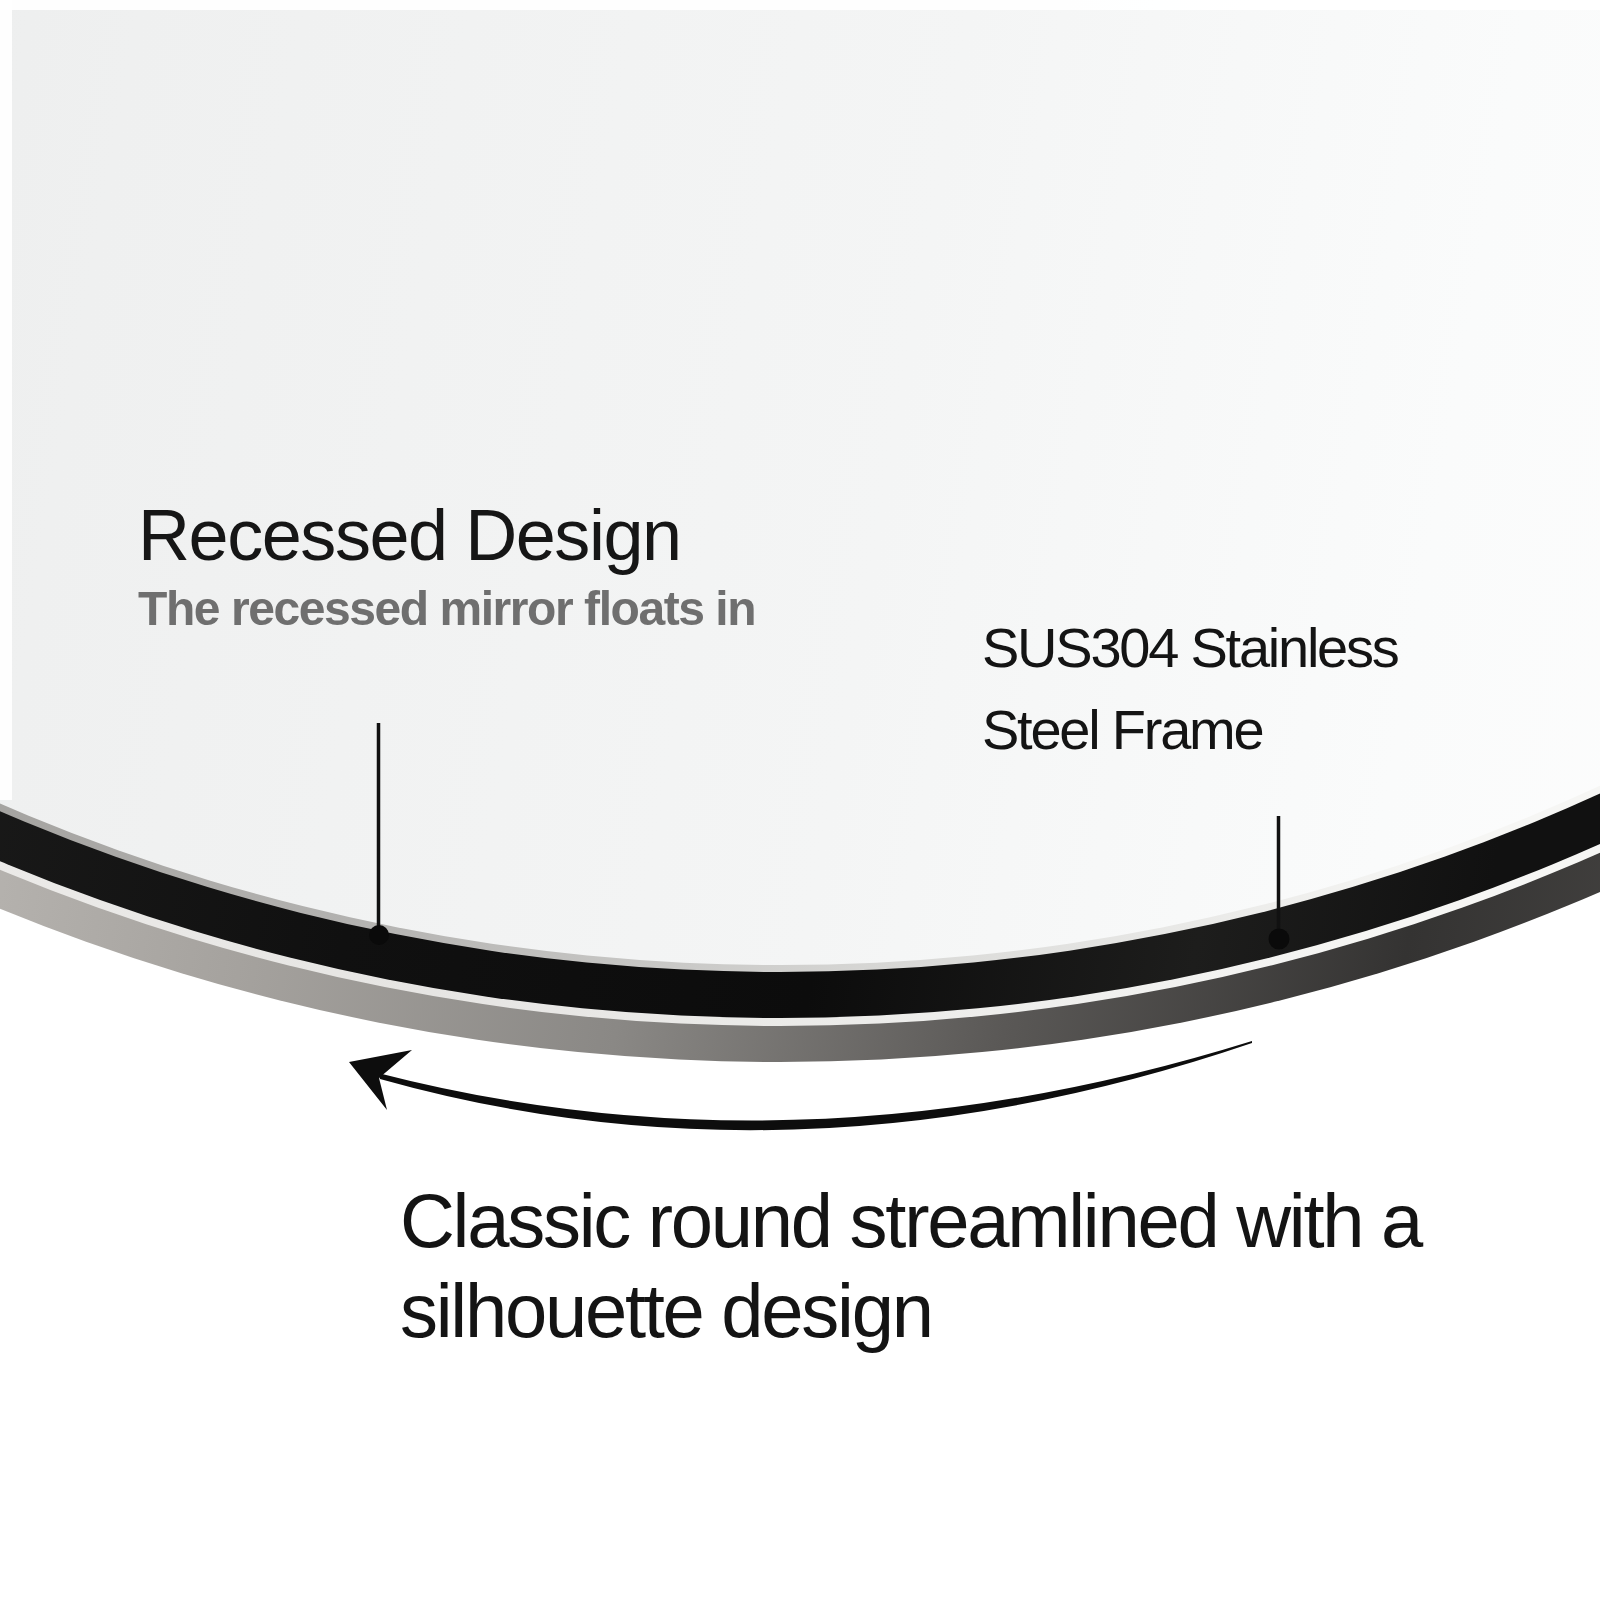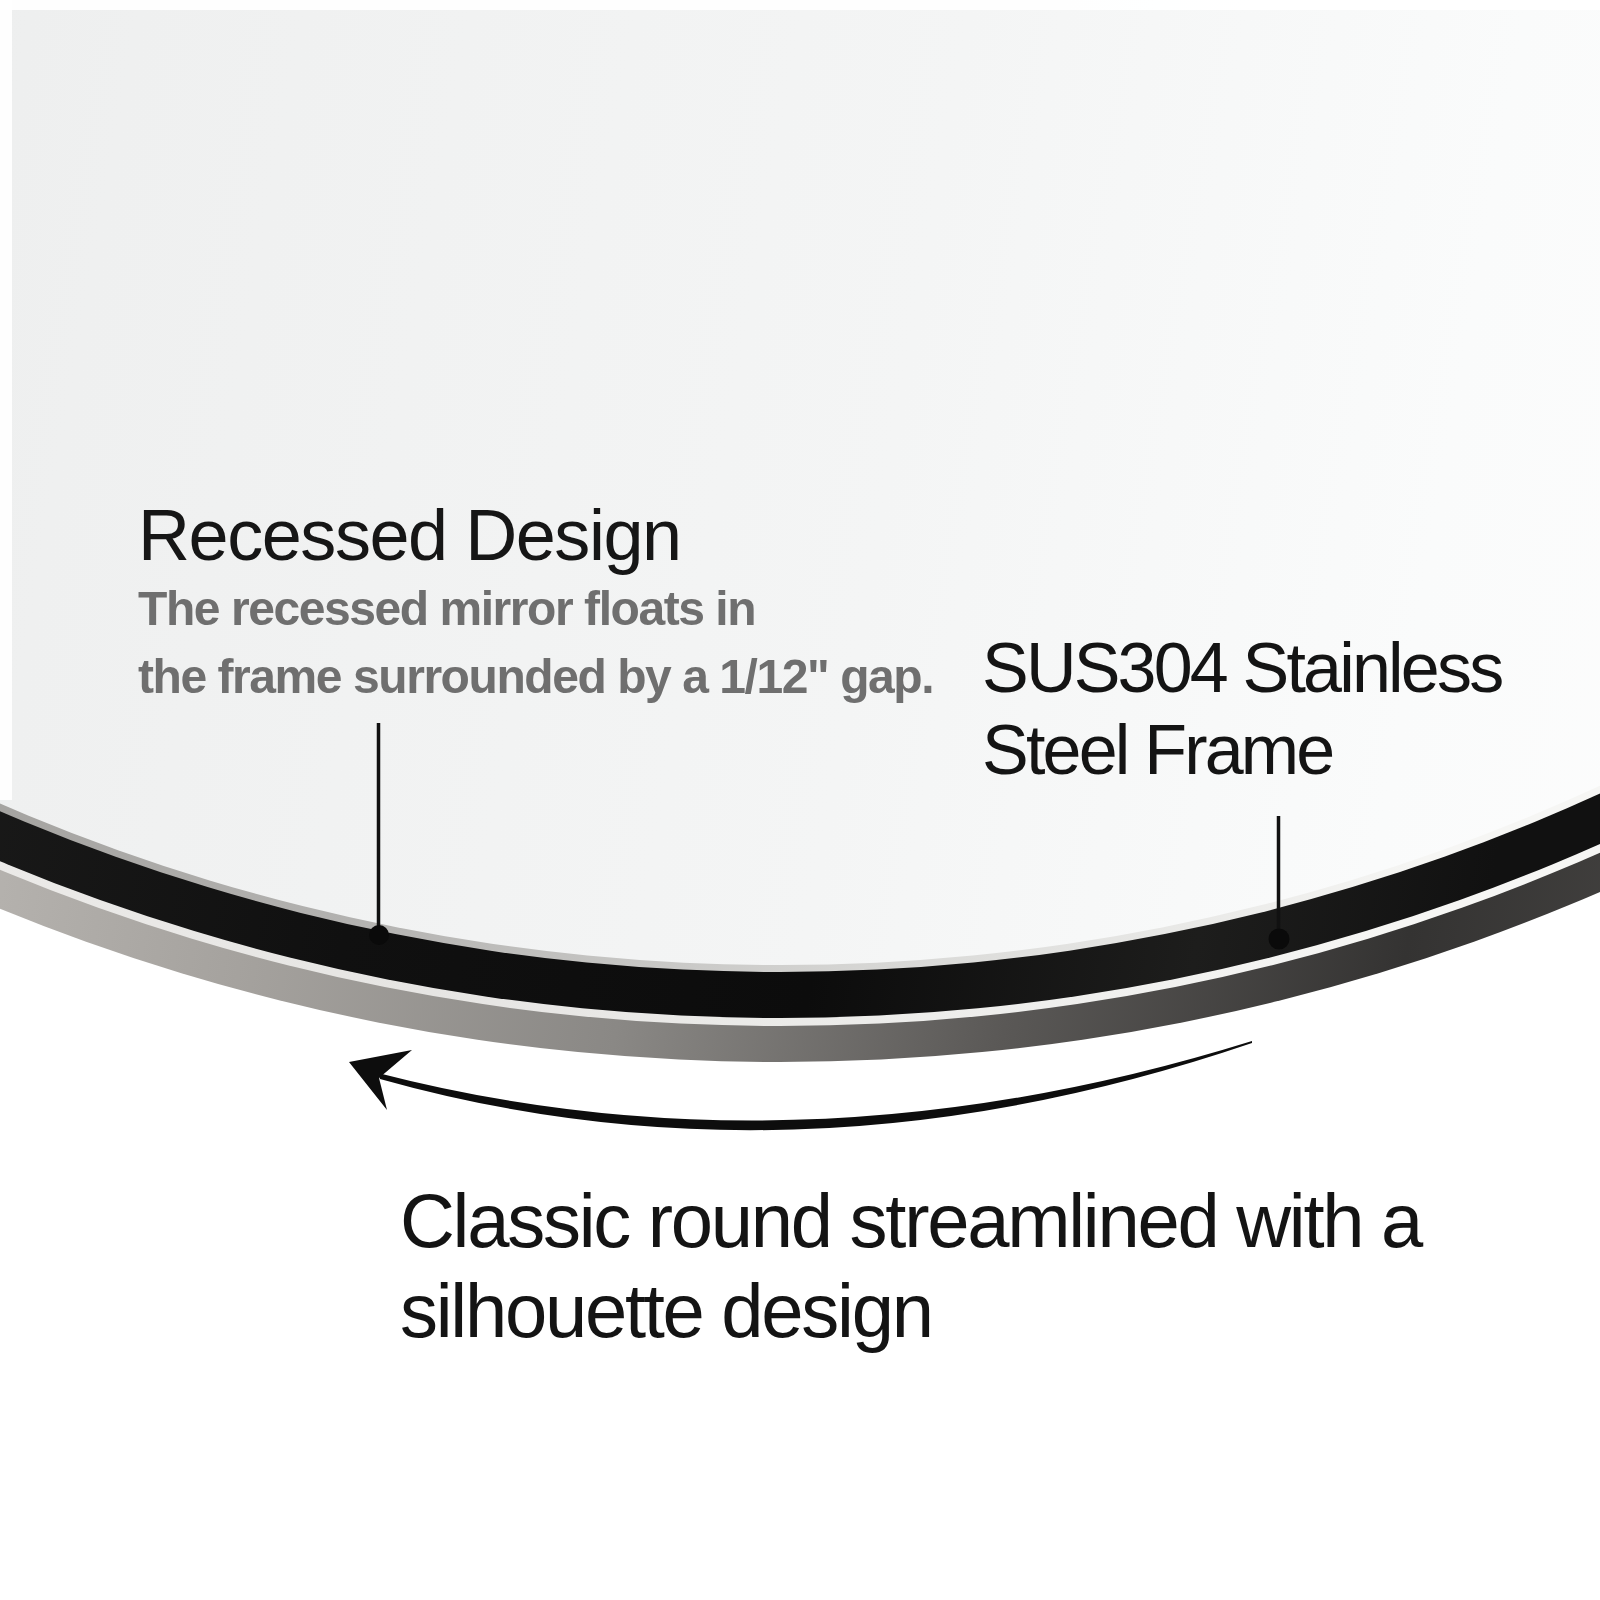--- a/index.html
+++ b/index.html
@@ -21,21 +21,21 @@
     background:linear-gradient(100deg,#e9eaea 26%,#eff0f0 40%,#f4f5f5 58%,#fafbfb 70%,#fdfdfd 78%);}
   .photo-margin{position:absolute;background:rgba(255,255,255,.9);z-index:6;}
   #photo-margin-top{left:0;top:0;width:1600px;height:10px;}
   #photo-margin-left{left:0;top:0;width:12px;height:800px;}
 
   #annot-svg{position:absolute;left:0;top:0;z-index:7;}
 
   .txt{position:absolute;z-index:8;white-space:nowrap;}
   #recessed-title{left:138px;top:499px;font-size:72px;line-height:72px;color:#161616;letter-spacing:-0.02em;}
   #recessed-desc{left:138px;top:575px;font-size:48px;line-height:68px;color:#6f6f6f;letter-spacing:-0.03em;font-weight:bold;}
-  #frame-label{left:982px;top:627px;font-size:70px;line-height:82px;color:#141414;letter-spacing:-0.04em;}
+  #frame-label{left:982px;top:607px;font-size:56px;line-height:82px;color:#141414;letter-spacing:-0.04em;}
   #caption{left:400px;top:1176px;font-size:76px;line-height:90px;color:#141414;letter-spacing:-0.03em;}
 </style>
 </head>
 <body>
 
 <div id="canvas">
 
   <div class="ring" id="frame-ring"></div>
   <div class="ring" id="highlight-ring"></div>
   <div class="ring" id="gap-ring"></div>
@@ -58,21 +58,20 @@
 
     <g>
       <path d="M 378,1073 Q 800,1182 1252,1041 L 1252,1043 Q 800,1197 380,1079 Z" fill="#0d0d0d"></path>
       <path d="M 412,1050 L 349,1062 L 387,1110 L 379,1078 Z" fill="#0d0d0d"></path>
     </g>
   </svg>
 
   <div class="txt" id="recessed-title">Recessed Design</div>
   <div class="txt" id="recessed-desc">
     <div>The recessed mirror floats in</div>
-    <div>the frame surrounded by a 1/12" gap.</div>
   </div>
 
   <div class="txt" id="frame-label">
     <div>SUS304 Stainless</div>
     <div>Steel Frame</div>
   </div>
 
   <div class="txt" id="caption">
     <div>Classic round streamlined with a</div>
     <div>silhouette design</div>

